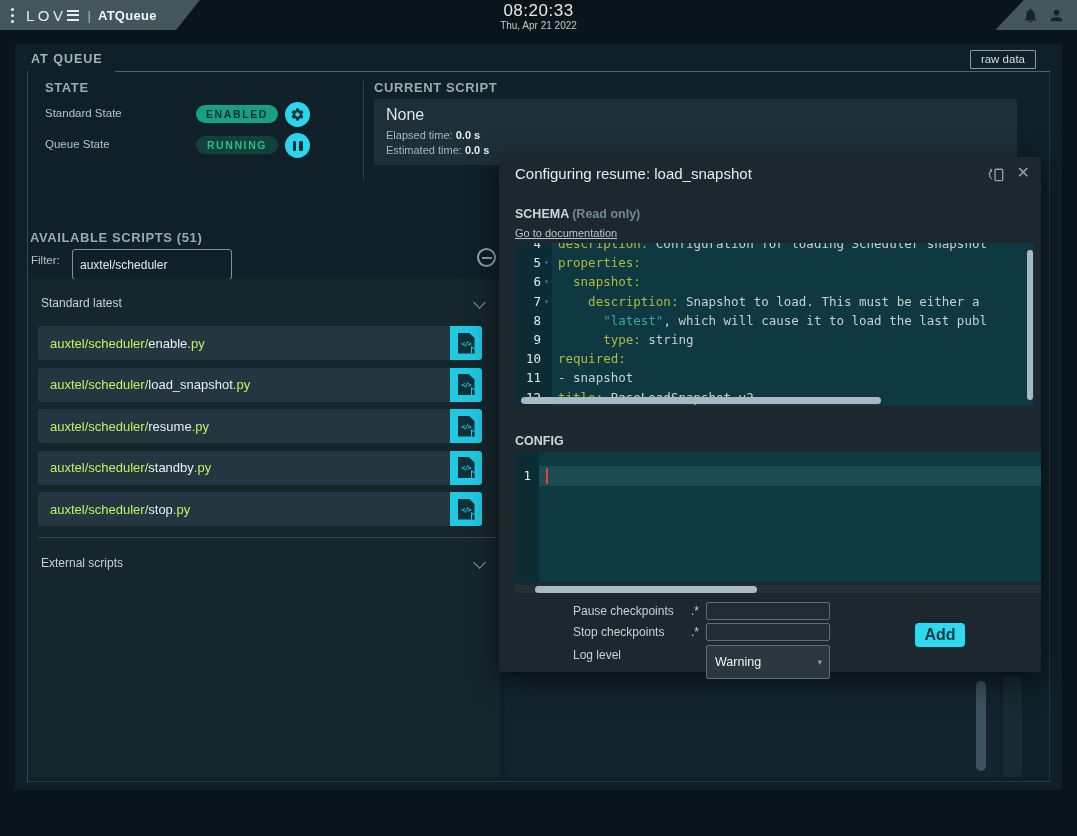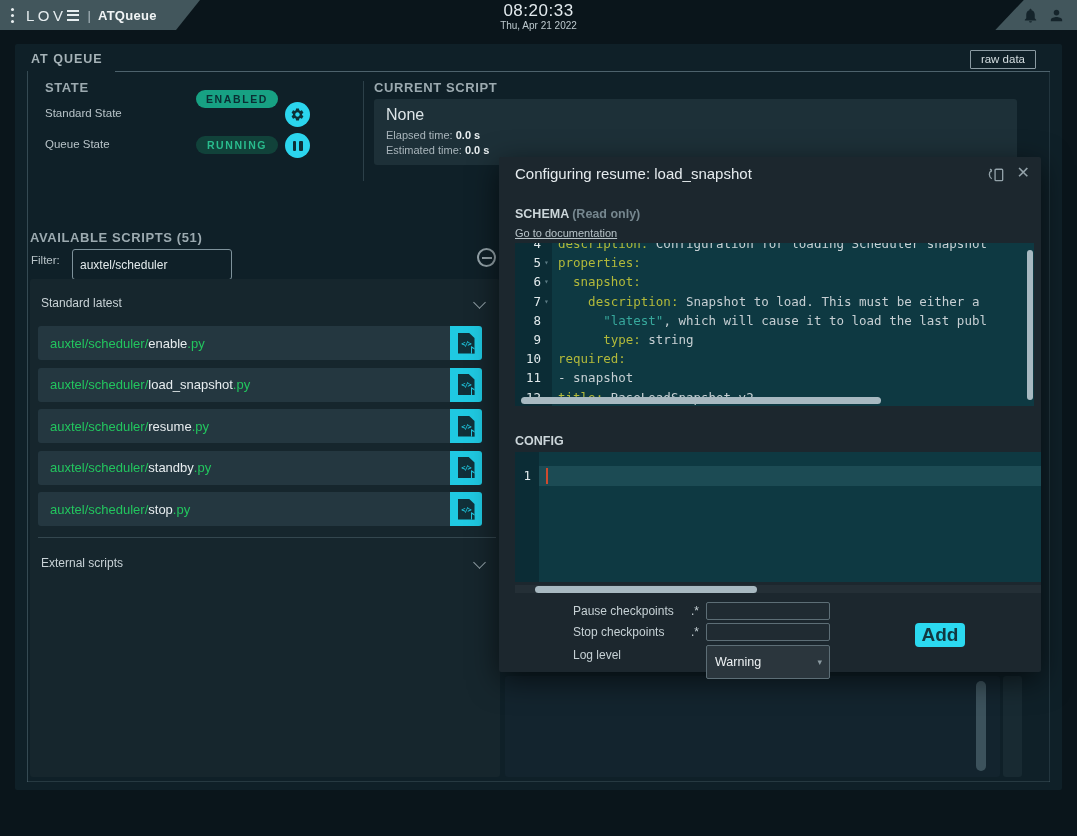--- a/index.html
+++ b/index.html
@@ -81,21 +81,21 @@
                           height:2px; margin-top:-1px; background:#95a4aa; }
   .scripts-panel { position:absolute; left:15px; top:235px; width:470px; height:498px;
                    background:#16262d; border-radius:3px; }
   .group-header { position:absolute; left:11px; font-size:12px; color:#c8d2d6; cursor:pointer; }
   .chev { position:absolute; right:16px; width:9px; height:9px; border-right:1.5px solid #93a2a9;
           border-bottom:1.5px solid #93a2a9; transform:rotate(45deg); cursor:pointer; }
   .scripts-list { position:absolute; left:8px; top:47px; width:444px; }
   .script-row { display:flex; height:34px; margin-bottom:7.5px; cursor:default; }
   .script-row-text { flex:1; background:#243740; border-radius:3px 0 0 3px; display:flex;
                      align-items:center; padding-left:12px; font-size:13px; color:#e7edef; }
-  .script-row-text .dim { color:#22c55e;text-align:center; }
+  .script-row-text .dim { color:#bef264;text-align:center; }
   .runbtn { width:32px; background:#1fc9e2; border-radius:0 3px 3px 0; display:flex;
             align-items:center; justify-content:center; cursor:pointer; }
   .file { position:relative; width:17px; height:21px; background:#113039;
           clip-path:polygon(0 0,66% 0,100% 26%,100% 100%,0 100%);
           display:flex; align-items:center; justify-content:center; }
   .code-glyph { color:#1fc9e2; font-size:7px; font-weight:bold;
                 font-family:"DejaVu Sans Mono", monospace; letter-spacing:-1px; margin-top:1px; }
   .play-o { position:absolute; right:-6px; bottom:-4px; width:0; height:0;
             border-top:6px solid transparent; border-bottom:6px solid transparent;
             border-left:10px solid #1fc9e2; }
@@ -157,21 +157,21 @@
   .form-hint { position:absolute; left:178px; width:22px; text-align:right; font-size:12px; color:#c6d1d5; }
   .form-input { position:absolute; left:207px; width:124px; height:18px; background:rgba(255,255,255,.02);
                 border:1px solid #5d6e76; border-radius:2px; color:#e3eaec; font-size:12px;
                 padding:0 5px; font-family:inherit; }
   .form-select { position:absolute; left:207px; top:488px; width:124px; height:20px;
                  background:#2b363d; border:1px solid #5d6e76; border-radius:2px;
                  display:flex; align-items:center; padding:16px 8px; font-size:12.5px; color:#eef2f4;
                  cursor:pointer; }
   .form-select .caret { position:absolute; right:7px; color:#8b9aa1; font-size:9px; }
   .add-btn { position:absolute; left:416px; top:466px; width:50px; height:24px; background:#2bd9f0;
-             border:none; border-radius:4px; color:#123840; font-size:19px; font-weight:bold;
+             border:none; border-radius:4px; color:#123840; font-size:16px; font-weight:bold;
              font-family:inherit; cursor:pointer; }
 </style>
 </head>
 <body>
 
 <div class="screen">
 
   <div class="topbar">
     <div class="topbar-left">
       <span class="kebab">
@@ -211,21 +211,21 @@
   <div class="main">
     <div class="gline top"></div>
     <div class="gline left"></div>
     <div class="gline right"></div>
     <div class="gline bottom"></div>
     <div class="panel-title">AT QUEUE</div>
     <button class="rawdata-btn">raw data</button>
 
     <div class="sec-title" style="left:30px; top:36px;">STATE</div>
     <div class="state-label" style="top:63px;">Standard State</div>
-    <div class="pill pill-enabled" style="top:46px;">ENABLED</div>
+    <div class="pill pill-enabled" style="top:61px;">ENABLED</div>
     <div class="circ" style="top:58px;">
       <svg viewBox="0 0 24 24">
           <path d="M19.14 12.94c.04-.3.06-.61.06-.94 0-.32-.02-.64-.07-.94l2.03-1.58c.18-.14.23-.41.12-.61l-1.92-3.32c-.12-.22-.37-.29-.59-.22l-2.39.96c-.5-.38-1.03-.7-1.62-.94l-.36-2.54c-.04-.24-.24-.41-.48-.41h-3.84c-.24 0-.43.17-.47.41l-.36 2.54c-.59.24-1.13.57-1.62.94l-2.39-.96c-.22-.08-.47 0-.59.22L2.74 8.87c-.12.21-.08.47.12.61l2.03 1.58c-.05.3-.09.63-.09.94s.02.64.07.94l-2.03 1.58c-.18.14-.23.41-.12.61l1.92 3.32c.12.22.37.29.59.22l2.39-.96c.5.38 1.03.7 1.62.94l.36 2.54c.05.24.24.41.48.41h3.84c.24 0 .44-.17.47-.41l.36-2.54c.59-.24 1.13-.56 1.62-.94l2.39.96c.22.08.47 0 .59-.22l1.92-3.32c.12-.22.07-.47-.12-.61l-2.01-1.58zM12 15.6c-1.98 0-3.6-1.62-3.6-3.6s1.62-3.6 3.6-3.6 3.6 1.62 3.6 3.6-1.62 3.6-3.6 3.6z"></path>
         </svg>
     </div>
     <div class="state-label" style="top:94px;">Queue State</div>
     <div class="pill pill-running" style="top:92px;">RUNNING</div>
     <div class="circ" style="top:89px;">
       <span class="pausebars">
           <i></i>

